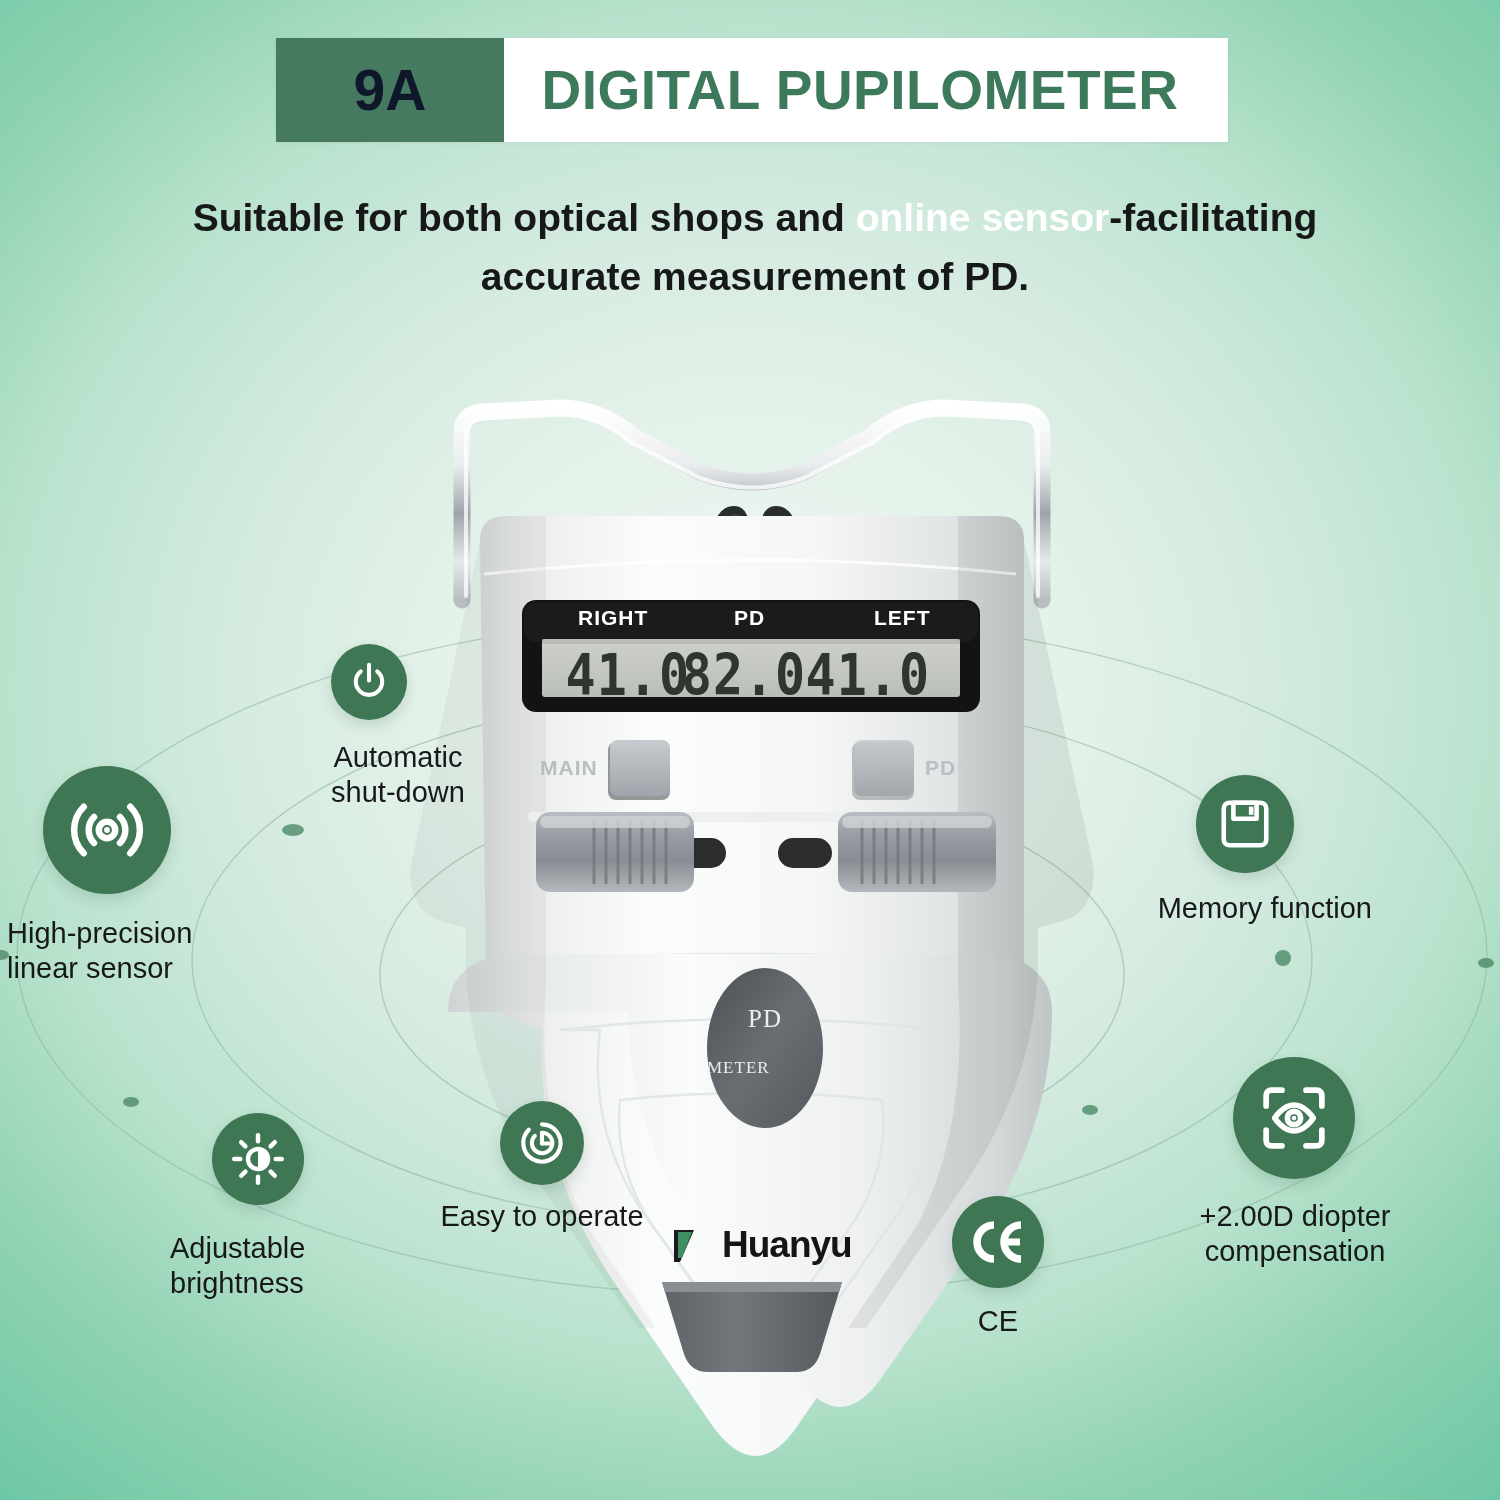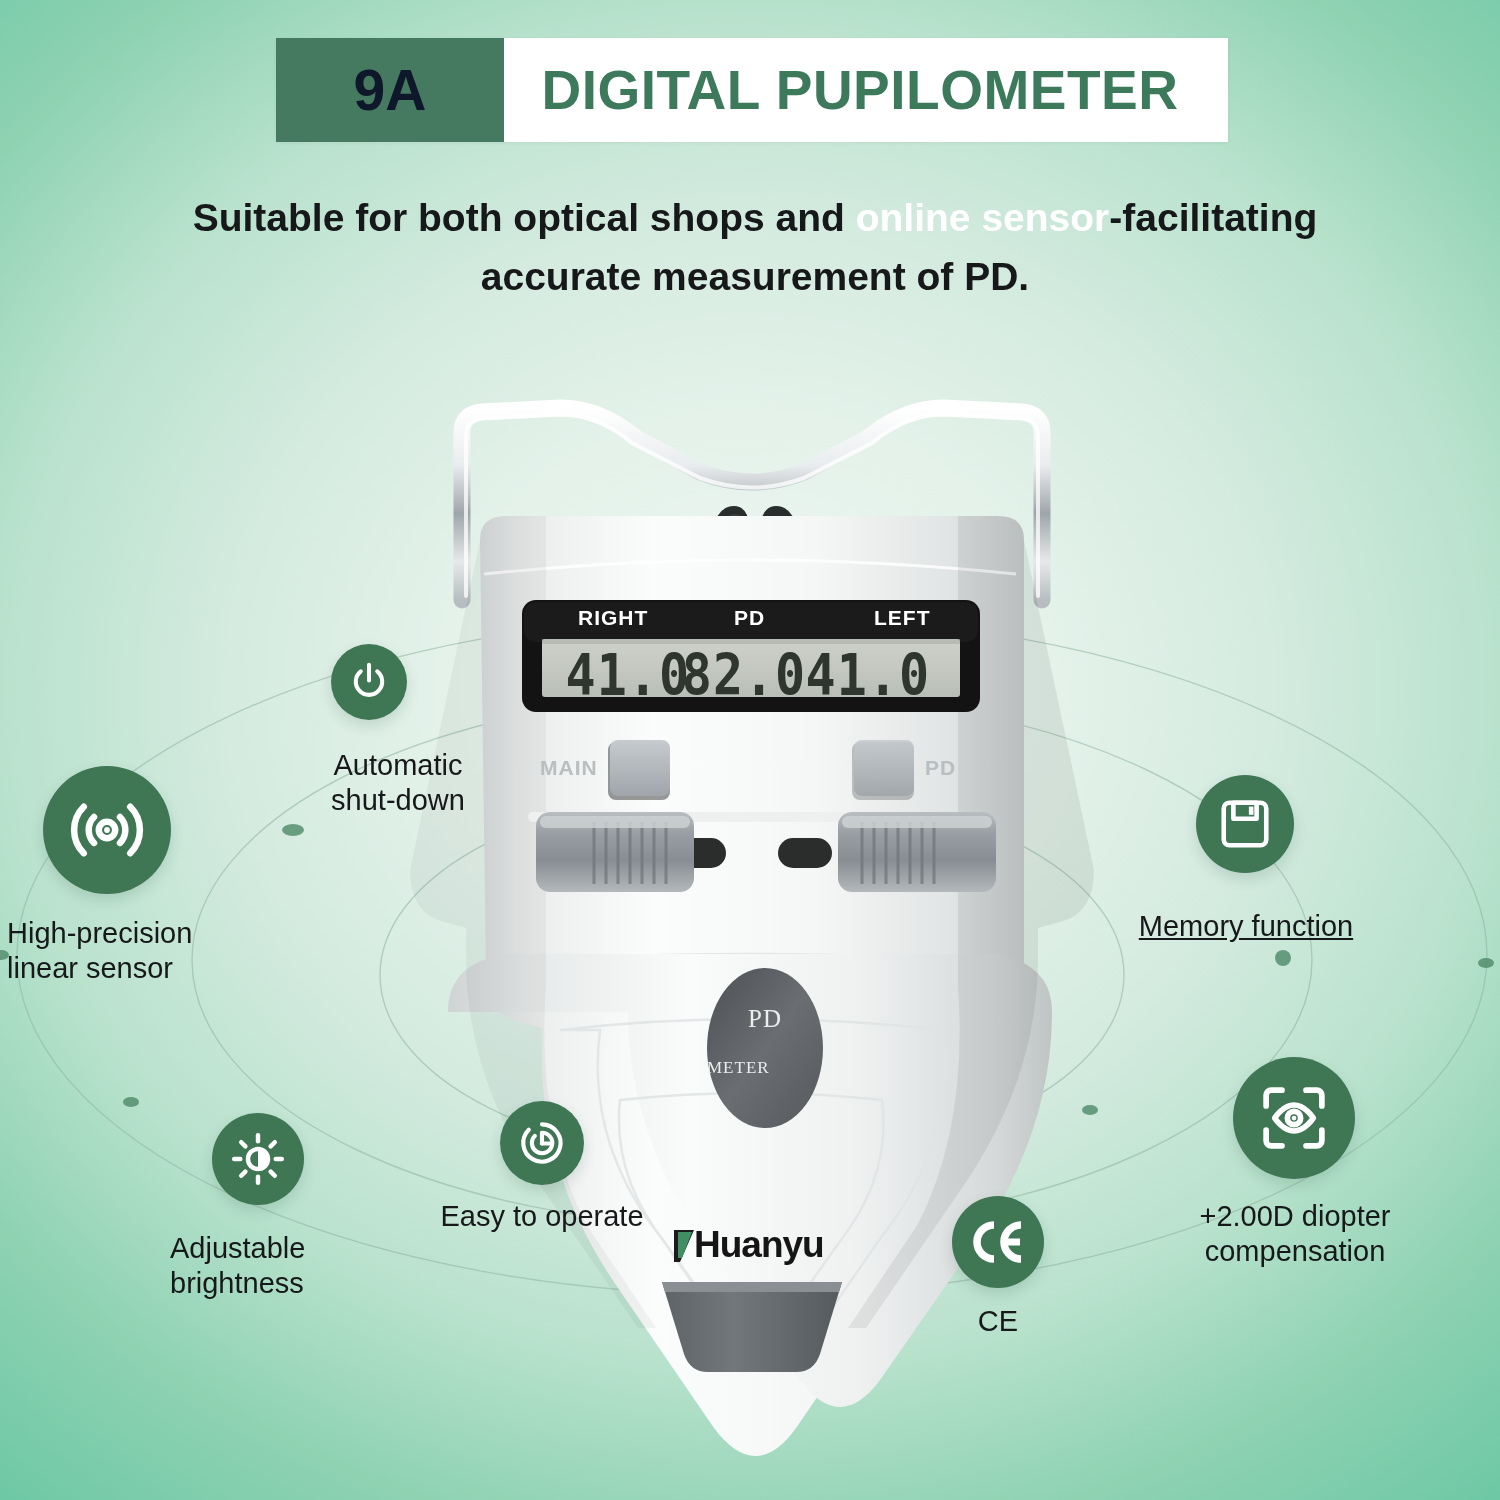--- a/index.html
+++ b/index.html
@@ -289,36 +289,36 @@
   </div>
 
   <div style="position:absolute;left:540px;top:756px;color:#b9bec0;font-size:21px;font-weight:bold;letter-spacing:1px;">MAIN</div>
   <div style="position:absolute;left:925px;top:756px;color:#b9bec0;font-size:21px;font-weight:bold;letter-spacing:1px;">PD</div>
 
   <div style="position:absolute;left:707px;top:1005px;width:116px;text-align:center;color:#eceeee;
               font-family:'Liberation Serif', serif;font-size:25px;letter-spacing:1px;">PD</div>
   <div style="position:absolute;left:707px;top:1058px;width:116px;text-align:left;color:#eceeee;
               font-family:'Liberation Serif', serif;font-size:17px;letter-spacing:1px;">METER</div>
 
-  <div style="position:absolute;left:672px;top:1224px;display:flex;align-items:center;">
+  <div style="position:absolute;left:672px;top:1224px;display:flex;align-items:center;gap:28px;">
     <svg width="26" height="34" viewBox="0 0 26 34">
       <polygon points="2,34 2,2 22,2 8,34" fill="#1b1b1b"></polygon>
       <polygon points="6,30 6,4 20,4 10,30" fill="#3f8f63"></polygon>
     </svg>
     <span style="color:#151515;font-size:37px;font-weight:bold;letter-spacing:-1px;margin-left:-4px;">Huanyu</span>
   </div>
 
   <div class="feature" id="f-shutdown" style="left:331px;top:644px;">
     <div class="fcircle">
       <svg width="44" height="44" viewBox="0 0 24 24" fill="none" stroke="#fff" stroke-width="2.2" stroke-linecap="round">
         <path d="M7.5 6.2a7.2 7.2 0 1 0 9 0"></path>
         <line x1="12" y1="2.6" x2="12" y2="11.2"></line>
       </svg>
     </div>
-    <div class="flabel" style="left:-48px;top:96px;width:230px;text-align:center;margin-top:8px;">Automatic
+    <div class="flabel" style="left:-48px;top:96px;width:230px;text-align:center;">Automatic
 shut-down</div>
   </div>
 
   <div class="feature" id="f-sensor" style="left:43px;top:766px;">
     <div class="fcircle">
       <svg width="82" height="82" viewBox="0 0 24 24" fill="none" stroke="#fff" stroke-width="1.9" stroke-linecap="round">
         <circle cx="12" cy="12" r="2.4"></circle>
         <circle cx="12" cy="12" r="0.85" fill="#fff" stroke="none"></circle>
         <path d="M8.2 8.2a5.4 5.4 0 0 0 0 7.6"></path>
         <path d="M15.8 8.2a5.4 5.4 0 0 1 0 7.6"></path>
@@ -362,21 +362,21 @@
   </div>
 
   <div class="feature" id="f-memory" style="left:1196px;top:775px;">
     <div class="fcircle">
       <svg width="58" height="58" viewBox="0 0 24 24" fill="none" stroke="#fff" stroke-width="1.9" stroke-linejoin="round">
         <rect x="3.2" y="3.2" width="17.6" height="17.6" rx="2.4"></rect>
         <path d="M7.2 3.2 h9.6 v6.6 h-9.6 z"></path>
         <rect x="13.6" y="4.8" width="1.9" height="3.4" fill="#fff" stroke="none"></rect>
       </svg>
     </div>
-    <div class="flabel" style="left:-76px;top:134px;width:252px;text-align:center;text-decoration:underline;">Memory function</div>
+    <div class="flabel" style="left:-76px;top:116px;width:252px;text-align:right;">Memory function</div>
   </div>
 
   <div class="feature" id="f-ce" style="left:952px;top:1196px;">
     <div class="fcircle">
       <svg width="58" height="48" viewBox="0 0 58 48">
         <path d="M25 7 A17 17 0 1 0 25 41" fill="none" stroke="#fff" stroke-width="7.5" stroke-linecap="butt"></path>
         <path d="M52 7 A17 17 0 1 0 52 41" fill="none" stroke="#fff" stroke-width="7.5" stroke-linecap="butt"></path>
         <rect x="35" y="20.5" width="16" height="7" fill="#fff"></rect>
       </svg>
     </div>

